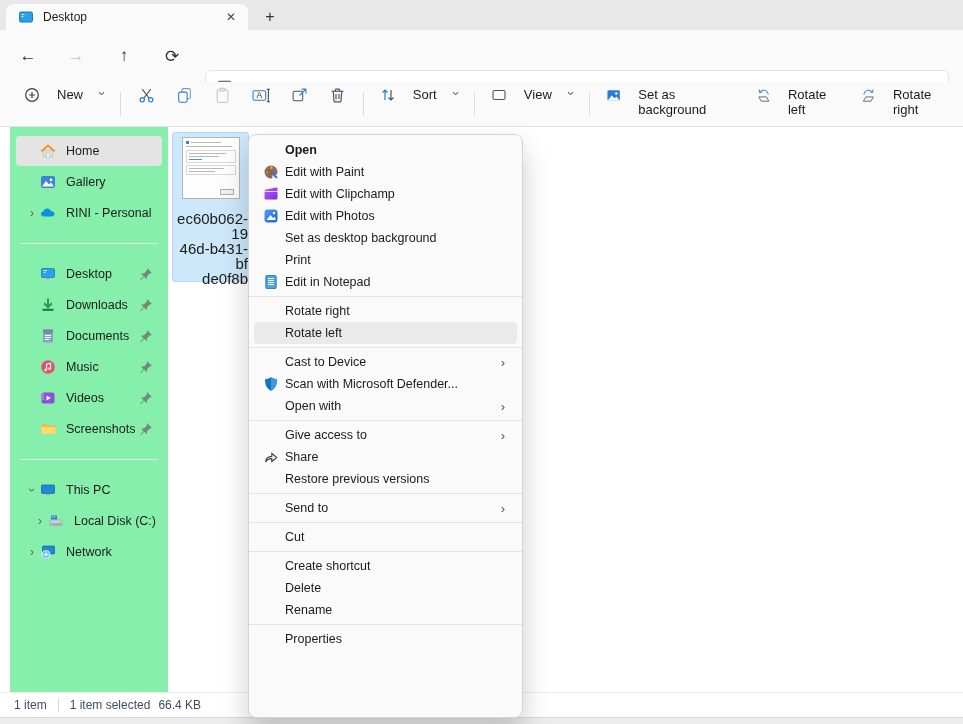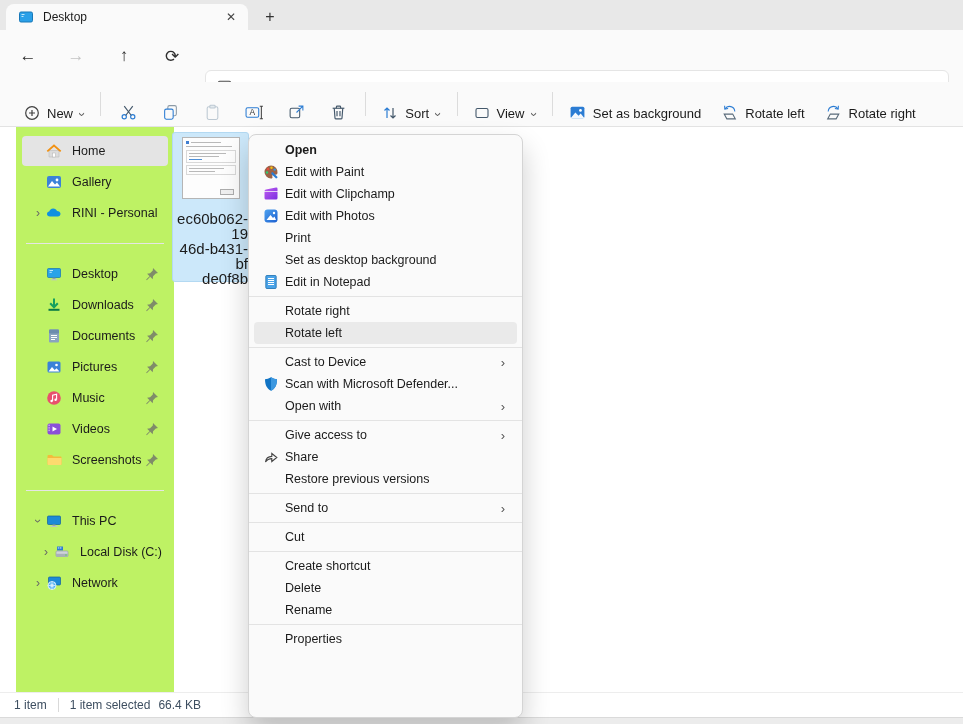--- a/index.html
+++ b/index.html
@@ -22,28 +22,28 @@
             justify-content:center; font-size:17px; color:#2e2e2e; border-radius:6px; }
   .navbtn.disabled { color:#c3c3c3; }
   .addressbar { position:absolute; left:205px; top:40px; right:14px; height:32px; background:#ffffff;
                 border:1px solid #e5e5e5; border-radius:6px; display:flex; align-items:center; padding:0 10px; }
   .crumb-sep { margin:0 12px; color:#555; font-size:12px; }
   .crumb { font-size:13px; }
 
   
   .toolbar { position:absolute; left:0; top:82px; width:963px; height:45px; background:#fafafa;
              border-bottom:1px solid #e3e3e3; display:flex; align-items:center; padding-left:14px; }
-  .tbtn { display:flex; align-items:flex-end; gap:7px; height:34px; padding:0 10px; border-radius:6px;
+  .tbtn { display:flex; align-items:flex-start; gap:17px; height:34px; padding:0 10px; border-radius:6px;
           font-size:13px; color:#1b1b1b; }
   .tbtn.iconly { width:42px; justify-content:center; padding:0; }
   .tsep { width:1px; height:24px; background:#dcdcdc; margin:0 6px; }
   .chev { display:inline-block; transform:rotate(90deg); font-size:13px; color:#5f5f5f; line-height:1; }
 
   
-  .sidebar { position:absolute; left:16px; top:127px; width:158px; bottom:32px; background:#bef264; padding-top:8px; overflow:hidden; }
+  .sidebar { position:absolute; left:10px; top:127px; width:158px; bottom:32px; background:#86efac; padding-top:8px; overflow:hidden; }
   .srow { height:30px; margin:1px 6px; border-radius:4px; display:flex; align-items:center; font-size:12.5px; }
   .srow.selected { background:#e4e4e4; }
   .s-chev { width:16px; margin-left:8px; text-align:center; color:#666; font-size:12px; flex:none; }
   .s-chev .exp { display:inline-block; transform:rotate(90deg); }
   .s-icon { width:16px; height:16px; margin-right:10px; flex:none; }
   .s-label { flex:1; white-space:nowrap; overflow:hidden; }
   .s-pin { width:16px; height:16px; margin-right:8px; flex:none; opacity:.75; }
   .ssep { height:1px; background:#e5e5e5; margin:15px 10px; }
   .indent1 { margin-left:14px; }
 
@@ -303,36 +303,20 @@
     <div class="srow">
       <span class="s-chev"></span>
       <span class="s-icon">
         <svg viewBox="0 0 16 16">
             <rect x="3" y="1.5" width="10" height="13" rx="1" fill="#8aa4bf"></rect>
             <rect x="3" y="1.5" width="10" height="4" rx="1" fill="#6b8cae"></rect>
             <path d="M5 7.5h6M5 9.5h6M5 11.5h4" stroke="#fff" stroke-width="1"></path>
           </svg>
       </span>
       <span class="s-label">Documents</span>
-      <span class="s-pin">
-        <svg viewBox="0 0 16 16" fill="#6b6b6b">
-            <path d="M9 2l5 5-2.2.6-2.7 2.7-.4 3-2.5-2.5-3.4 3.4-.6-.6 3.4-3.4L3.1 7.7l3-.4 2.7-2.7z"></path>
-          </svg>
-      </span>
-    </div>
-    <div class="srow">
-      <span class="s-chev"></span>
-      <span class="s-icon">
-        <svg viewBox="0 0 16 16">
-            <rect x="1.5" y="2.5" width="13" height="11" rx="1.5" fill="#3b82d8"></rect>
-            <circle cx="10.5" cy="6" r="1.3" fill="#fff"></circle>
-            <path d="M2.5 12.5L6 8l2.7 3 1.8-1.8 3 3.3z" fill="#fff"></path>
-          </svg>
-      </span>
-      <span class="s-label">Pictures</span>
       <span class="s-pin">
         <svg viewBox="0 0 16 16" fill="#6b6b6b">
             <path d="M9 2l5 5-2.2.6-2.7 2.7-.4 3-2.5-2.5-3.4 3.4-.6-.6 3.4-3.4L3.1 7.7l3-.4 2.7-2.7z"></path>
           </svg>
       </span>
     </div>
     <div class="srow">
       <span class="s-chev"></span>
       <span class="s-icon">
         <svg viewBox="0 0 16 16">
@@ -489,25 +473,25 @@
             </defs>
             <rect x="1.5" y="1.5" width="13" height="13" rx="3" fill="url(#ph)"></rect>
             <circle cx="11" cy="5" r="1.2" fill="#fff"></circle>
             <path d="M3.5 12L7.5 7l2.5 3 1.5-1.5 1.5 3.5z" fill="#fff"></path>
           </svg>
       </span>
         <span class="lbl">Edit with Photos</span>
       </div>
     <div class="mi">
         <span class="ic"></span>
+        <span class="lbl">Set as desktop background</span>
+      </div>
+    <div class="mi">
+        <span class="ic"></span>
         <span class="lbl">Print</span>
-      </div>
-    <div class="mi">
-        <span class="ic"></span>
-        <span class="lbl">Set as desktop background</span>
       </div>
     <div class="mi">
       <span class="ic">
         <svg viewBox="0 0 16 16">
             <rect x="2.8" y="1.5" width="10.4" height="13" rx="1" fill="#4aa3e8" stroke="#1b6fae" stroke-width=".8"></rect>
             <path d="M5 4.5h6M5 6.5h6M5 8.5h6M5 10.5h6" stroke="#fff" stroke-width="1"></path>
           </svg>
       </span>
         <span class="lbl">Edit in Notepad</span>
       </div>

